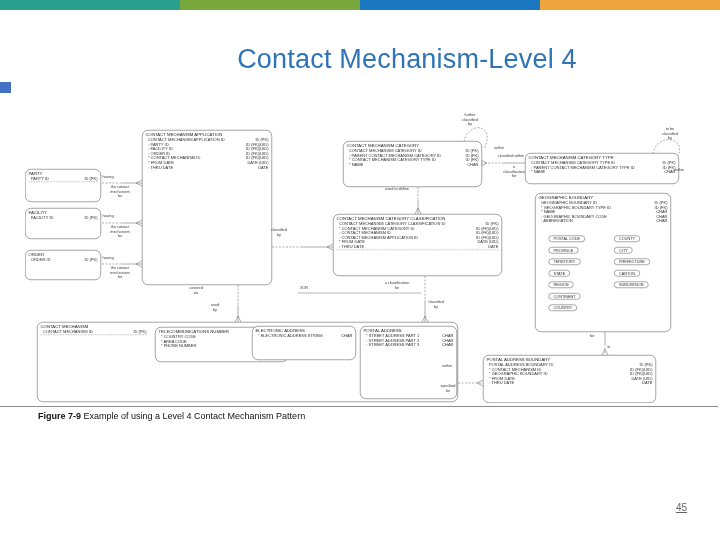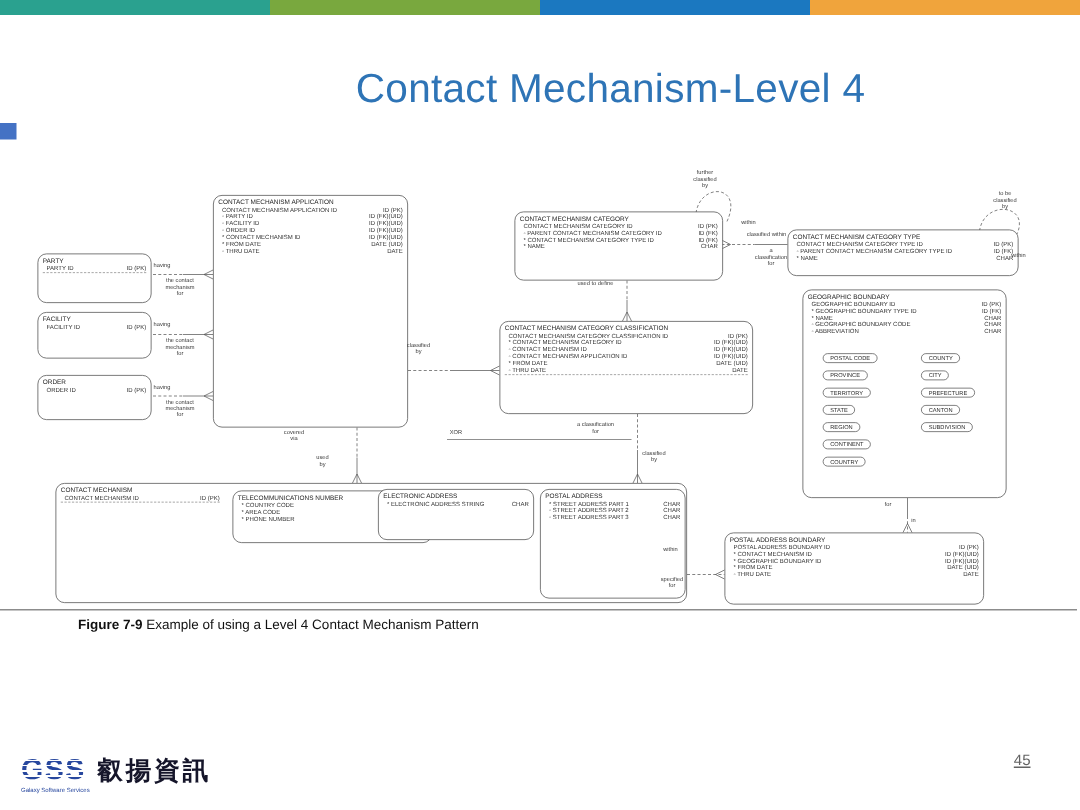--- a/index.html
+++ b/index.html
@@ -23,21 +23,21 @@
   .an{padding-left:5px;}
   .av{padding-left:8px;}
   .ar.dashed{border-bottom:1px dashed #8a8a8a;padding-bottom:1px;margin-bottom:1px;}
   .ent.wide .ar{width:212px;}
   .subwrap{position:absolute;top:84px;left:26px;display:flex;column-gap:58px;}
   .subcol{display:flex;flex-direction:column;row-gap:10px;align-items:flex-start;}
   .oval{border:1px solid #555;border-radius:10px;padding:1px 9px;font-size:7.6px;white-space:nowrap;color:#2f2f2f;}
   .lbl{position:absolute;font-size:7.6px;line-height:1.12;color:#3a3a3a;text-align:center;white-space:pre-line;}
   
   .rule{position:absolute;left:0;top:406px;width:718px;height:1px;background:#8c8c8c;}
-  .caption{position:absolute;left:38px;top:411px;font-size:9px;color:#111;margin-left:14px;}
+  .caption{position:absolute;left:38px;top:411px;font-size:9px;color:#111;}
   .caption b{font-weight:700;}
   
   .logo{position:absolute;left:14px;top:504px;display:flex;align-items:flex-start;gap:5px;}
   .gss-block{position:relative;font-size:19px;font-weight:800;color:#27479e;letter-spacing:1px;line-height:1;}
   .gss-block::after{content:"";position:absolute;inset:0;
       background:repeating-linear-gradient(180deg,transparent 0 2.5px,#fff 2.5px 3.5px);}
   .gss-sub{font-size:4px;color:#27479e;margin-top:1px;white-space:nowrap;}
   .gss-cjk{font-size:17px;font-weight:700;color:#15152a;letter-spacing:2px;line-height:1.2;}
   .pagenum{position:absolute;right:33px;top:502px;font-size:10px;color:#636363;text-decoration:underline;}
 </style>
@@ -364,22 +364,15 @@
     <span class="lbl" style="left:858px;top:728px;width:72px;">within</span>
     <span class="lbl" style="left:860px;top:768px;width:72px;">specified
 for</span>
   </div>
 
   <div class="rule"></div>
   <div class="caption">
     <b>Figure 7-9</b><span> Example of using a Level 4 Contact Mechanism Pattern</span>
   </div>
 
-  <div class="logo">
-    <div>
-      <div class="gss-block">GSS</div>
-      <div class="gss-sub">Galaxy Software Services</div>
-    </div>
-    <div class="gss-cjk">叡揚資訊</div>
-  </div>
 
   <div class="pagenum">45</div>
 </div>
 
 </body></html>

